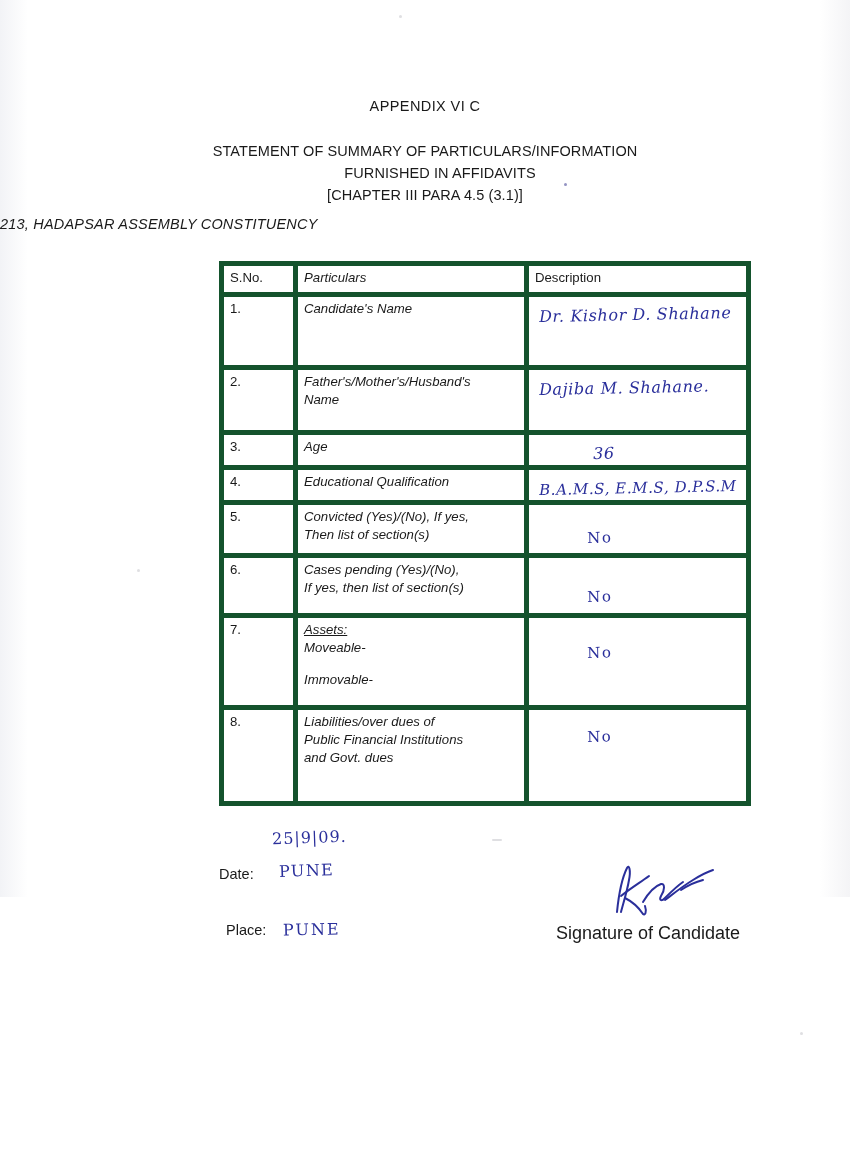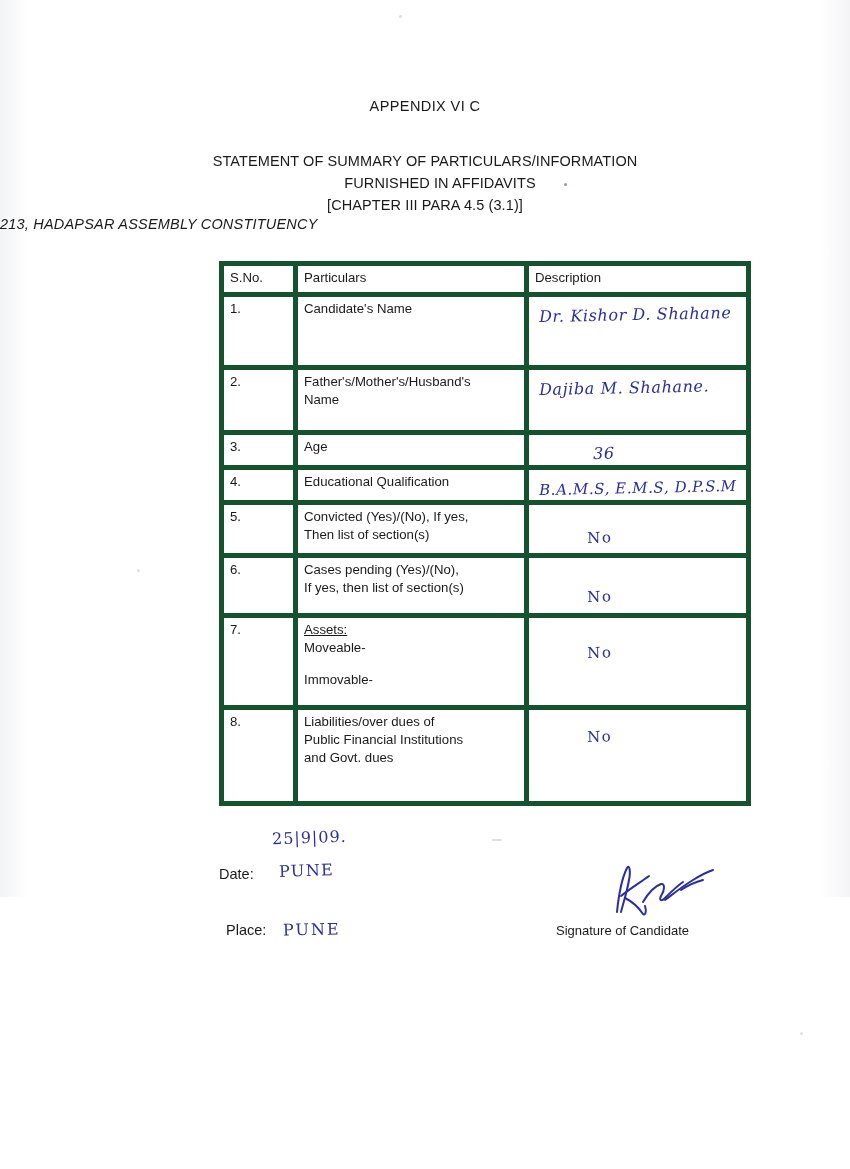--- a/index.html
+++ b/index.html
@@ -33,21 +33,21 @@
     position: absolute;
     top: 98px;
     left: 0;
     width: 850px;
     text-align: center;
     font-size: 14.5px;
     letter-spacing: 0.4px;
   }
   .doc-subtitle {
     position: absolute;
-    top: 150px;
+    top: 140px;
     left: 0;
     width: 850px;
     text-align: center;
     font-size: 14.5px;
     line-height: 22px;
     letter-spacing: 0.1px;
   }
   .doc-subtitle .line2 { display: block; margin-left: 30px; }
   .doc-subtitle .line3 { display: block; }
   .doc-constituency {
@@ -70,21 +70,21 @@
   }
   table.main-table td {
     border: 5px solid #14532d;
     vertical-align: top;
     font-size: 13.2px;
     line-height: 18px;
     padding: 3px 6px 3px 6px;
     margin-top: 16px;
   }
   td.col-sno { width: 57px; }
-  td.col-part { width: 214px; }
+  td.col-part { width: 214px; font-style: italic; }
   td.col-desc { width: 205px; position: relative; }
   .hdr td { height: 20px; padding-top: 2px; padding-bottom: 2px; }
   .underline-label { text-decoration: underline; }
   
   .hw {
     font-family: "DejaVu Serif", serif;
     color: #2a2f9b;
     font-style: italic;
     font-size: 16px;
     letter-spacing: 0.6px;
@@ -147,21 +147,21 @@
     font-family: "DejaVu Serif", serif;
     color: #2a2f9b;
     font-size: 16px;
     letter-spacing: 2px;
     transform: rotate(-1deg);
   }
   .sig-label {
     position: absolute;
     left: 556px;
     top: 923px;
-    font-size: 13px;
+    font-size: 18px;
   }
   .signature-mark {
     position: absolute;
     left: 607px;
     top: 862px;
     width: 110px;
     height: 56px;
   }
   .ink-dot {
     position: absolute;

